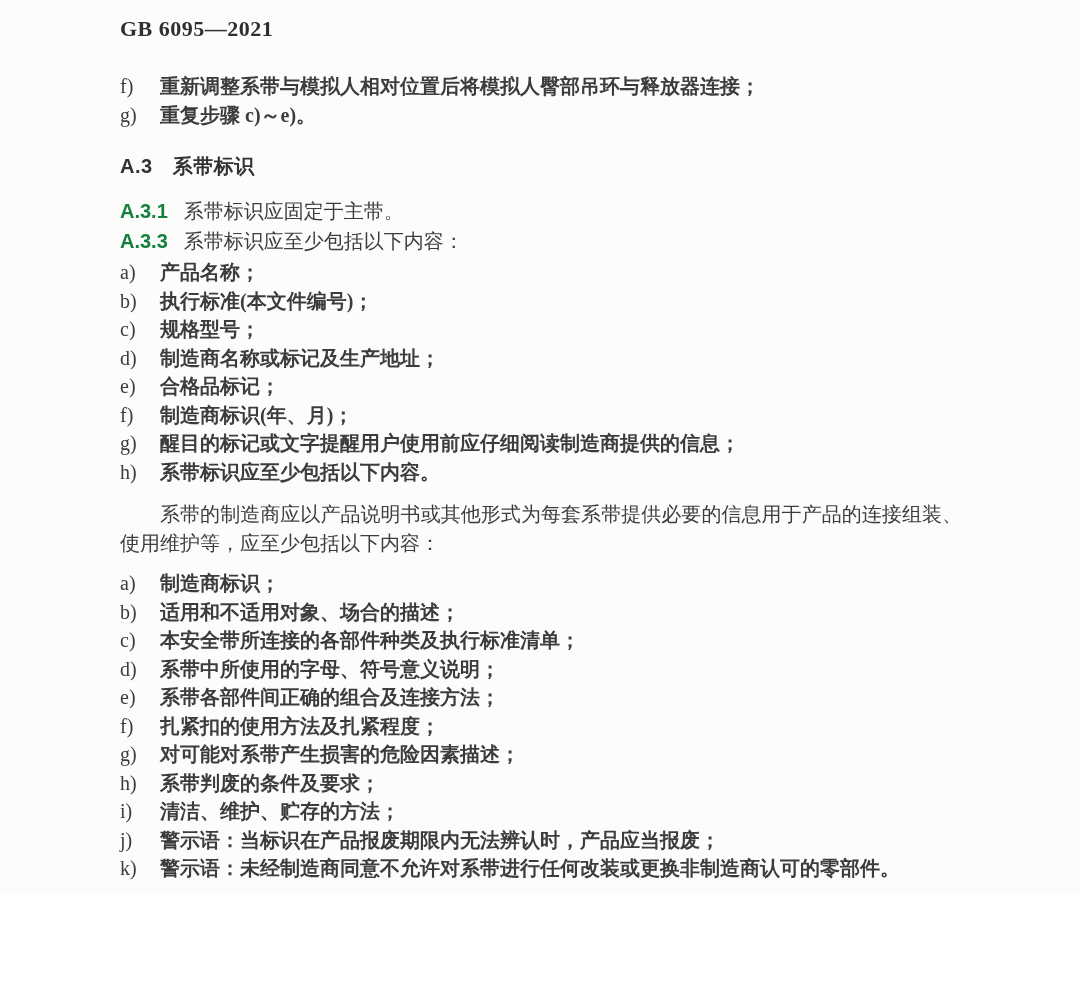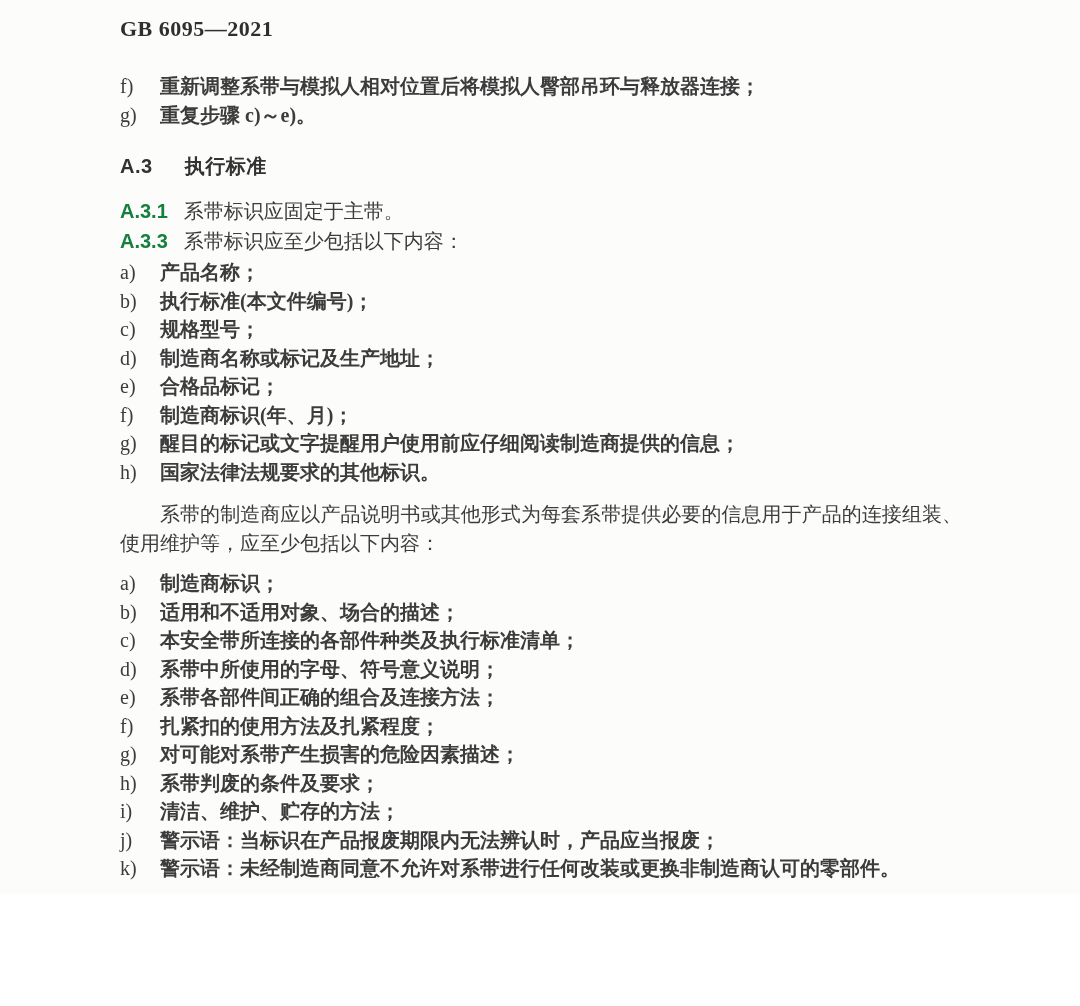--- a/index.html
+++ b/index.html
@@ -36,21 +36,21 @@
   .li-text { flex: 1; font-weight: bold; }
   .section-heading {
     font-family: "Liberation Sans", sans-serif;
     font-weight: bold;
     font-size: 20px;
     color: #323232;
     margin-top: 24px;
     margin-bottom: 16px;
     letter-spacing: 0.5px;
   }
-  .section-heading .h-num { margin-right: 32px; }
+  .section-heading .h-num { margin-right: 20px; }
   .clause {
     font-size: 20px;
     line-height: 30px;
     color: #3c3c3c;
   }
   .clause .c-num {
     font-family: "Liberation Sans", sans-serif;
     font-weight: bold;
     color: #15803d;
     margin-right: 16px;
@@ -78,21 +78,21 @@
       <span class="li-label">f)</span>
       <span class="li-text">重新调整系带与模拟人相对位置后将模拟人臀部吊环与释放器连接；</span>
     </div>
     <div class="list-item">
       <span class="li-label">g)</span>
       <span class="li-text">重复步骤 c)～e)。</span>
     </div>
   </div>
 
   <div class="section-heading">
-    <span class="h-num">A.3</span><span class="h-title">执行标准</span>
+    <span class="h-num">A.3</span><span class="h-title">系带标识</span>
   </div>
 
   <div class="clause-block">
     <div class="clause">
       <span class="c-num">A.3.1</span><span>系带标识应固定于主带。</span>
     </div>
     <div class="clause">
       <span class="c-num">A.3.3</span><span>系带标识应至少包括以下内容：</span>
     </div>
   </div>
@@ -121,21 +121,21 @@
     <div class="list-item">
       <span class="li-label">f)</span>
       <span class="li-text">制造商标识(年、月)；</span>
     </div>
     <div class="list-item">
       <span class="li-label">g)</span>
       <span class="li-text">醒目的标记或文字提醒用户使用前应仔细阅读制造商提供的信息；</span>
     </div>
     <div class="list-item">
       <span class="li-label">h)</span>
-      <span class="li-text">国家法律法规要求的其他标识。</span>
+      <span class="li-text">系带标识应至少包括以下内容。</span>
     </div>
   </div>
 
 
   <div class="paragraph">系带的制造商应以产品说明书或其他形式为每套系带提供必要的信息用于产品的连接组装、使用维护等，应至少包括以下内容：</div>
 
   <div class="list">
     <div class="list-item">
       <span class="li-label">a)</span>
       <span class="li-text">制造商标识；</span>

